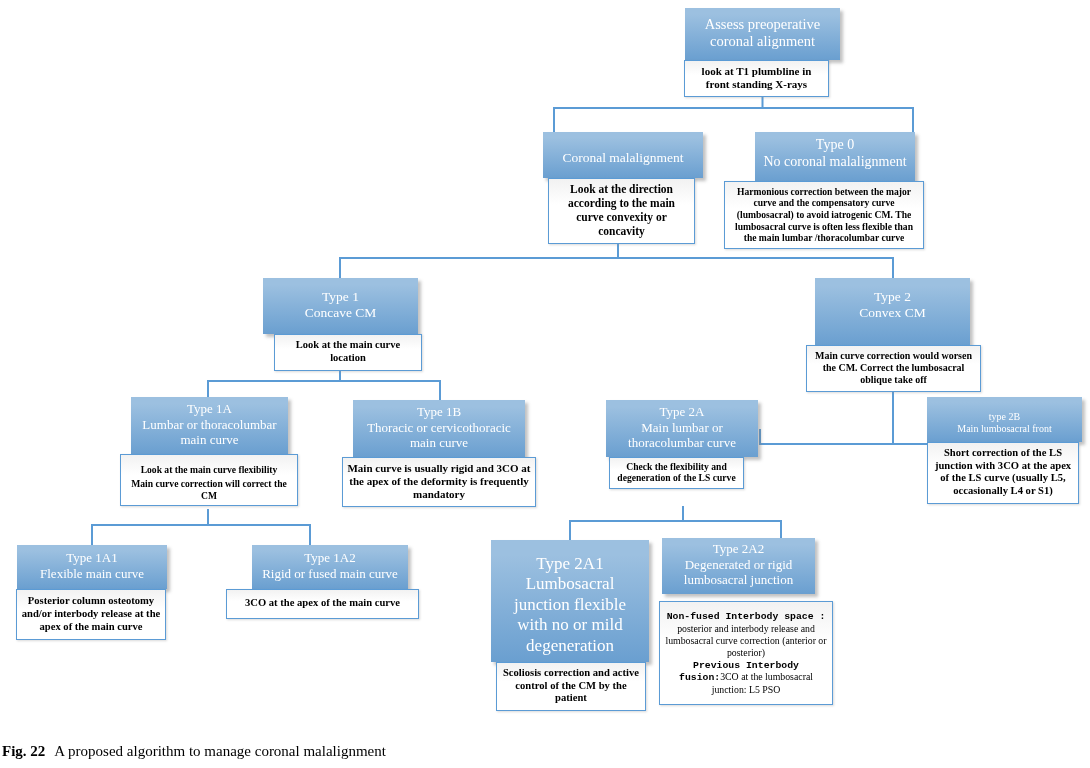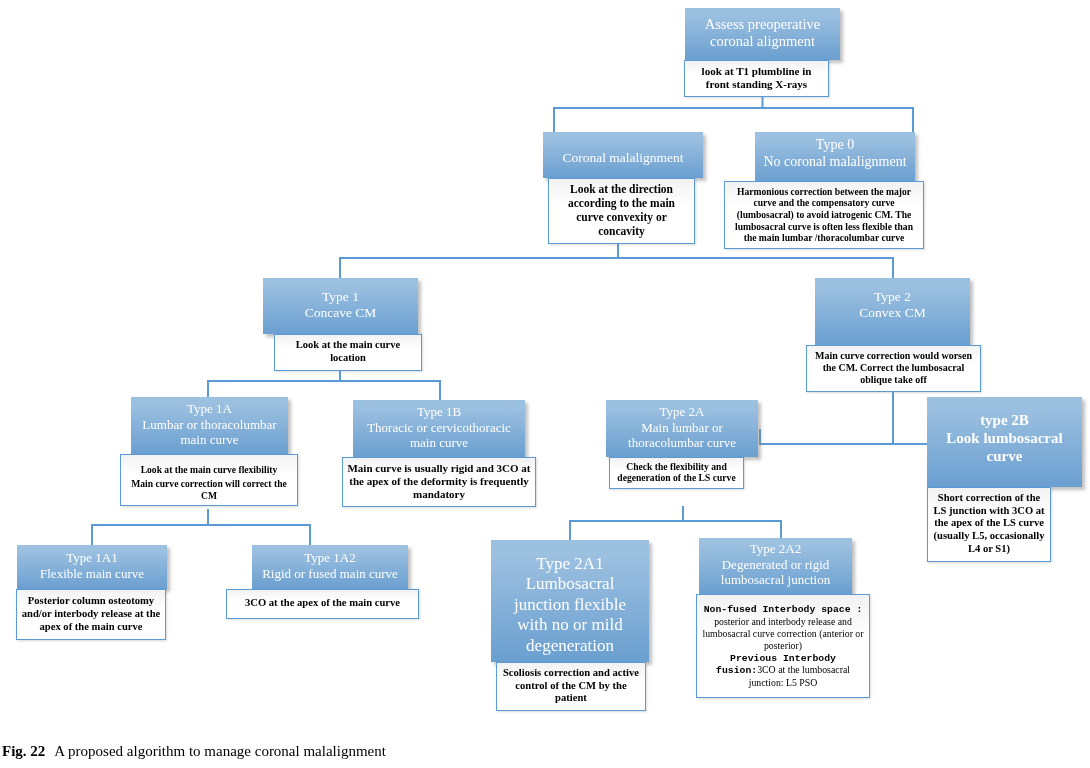--- a/index.html
+++ b/index.html
@@ -102,22 +102,22 @@
   #n-t1b .node-body-inner { font-size: 11px; font-weight: bold; padding: 4px 3px 5px; }
 
   
   #n-t2a { left: 606px; top: 400px; width: 152px; }
   #n-t2a .node-head { font-size: 13px; padding-top: 4px; padding-bottom: 6px; }
   #n-t2a .node-body { width: 135px; margin-left: 3px; }
   #n-t2a .node-body-inner { font-size: 9.6px; font-weight: bold; padding: 3px 3px 4px; }
 
   
   #n-t2b { left: 927px; top: 397px; width: 155px; }
-  #n-t2b .node-head { font-size: 15px; padding-top: 14px; padding-bottom: 22px; font-weight: bold; }
-  #n-t2b .node-body { width: 124px; margin-left: 0px; }
+  #n-t2b .node-head { font-size: 10px; padding-top: 14px; padding-bottom: 7px; }
+  #n-t2b .node-body { width: 152px; margin-left: 0px; }
   #n-t2b .node-body-inner { font-size: 10.6px; font-weight: bold; padding: 4px 3px 5px; }
 
   
   #n-t1a1 { left: 17px; top: 545px; width: 150px; }
   #n-t1a1 .node-head { font-size: 13px; padding-top: 5px; padding-bottom: 8px; }
   #n-t1a1 .node-body { width: 150px; margin-left: -1px; }
   #n-t1a1 .node-body-inner { font-size: 10.6px; font-weight: bold; padding: 5px 3px 6px; }
 
   
   #n-t1a2 { left: 252px; top: 545px; width: 156px; }
@@ -125,21 +125,21 @@
   #n-t1a2 .node-body { width: 193px; margin-left: -26px; }
   #n-t1a2 .node-body-inner { font-size: 10.6px; font-weight: bold; padding: 7px 3px 8px; }
 
   
   #n-t2a1 { left: 491px; top: 540px; width: 158px; }
   #n-t2a1 .node-head { font-size: 17px; padding-top: 14px; padding-bottom: 6px; }
   #n-t2a1 .node-body { width: 150px; margin-left: 5px; }
   #n-t2a1 .node-body-inner { font-size: 10.6px; font-weight: bold; padding: 4px 3px 5px; }
 
   
-  #n-t2a2 { left: 699px; top: 538px; width: 153px; }
+  #n-t2a2 { left: 662px; top: 538px; width: 153px; gap: 7px; }
   #n-t2a2 .node-head { font-size: 13px; padding-top: 3px; padding-bottom: 6px; }
   #n-t2a2 .node-body { width: 174px; margin-left: -3px; }
   #n-t2a2 .node-body-inner { font-size: 9.8px; padding: 8px 4px 8px; line-height: 1.22; }
   #n-t2a2 .bld { font-weight: bold; font-family: Liberation Mono, monospace; }
 
   
   #caption {
     position: absolute;
     left: 2px; top: 743px;
     font-size: 15px;
@@ -249,21 +249,21 @@
       <span class="t2">Main lumbar or thoracolumbar curve</span>
     </div>
     <div class="node-body">
       <div class="node-body-inner">Check the flexibility and degeneration of the LS curve</div>
     </div>
   </div>
 
   <div class="node" id="n-t2b">
     <div class="node-head">
       <span class="t1">type 2B</span>
-      <span class="t2">Look lumbosacral curve</span>
+      <span class="t2">Main lumbosacral front</span>
     </div>
     <div class="node-body">
       <div class="node-body-inner">Short correction of the LS junction with 3CO at the apex of the LS curve (usually L5, occasionally L4 or S1)</div>
     </div>
   </div>
 
   <div class="node" id="n-t1a1">
     <div class="node-head">
       <span class="t1">Type 1A1</span>
       <span class="t2">Flexible main curve</span>

